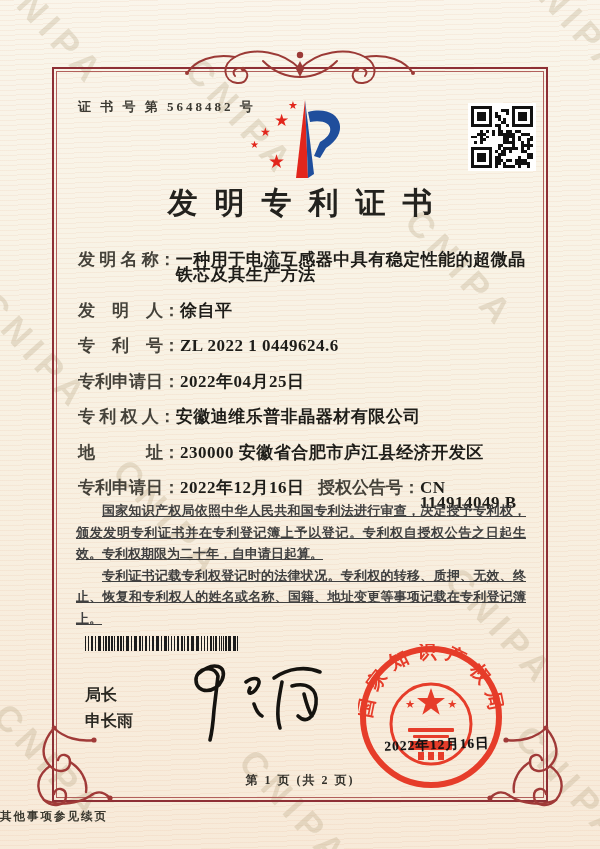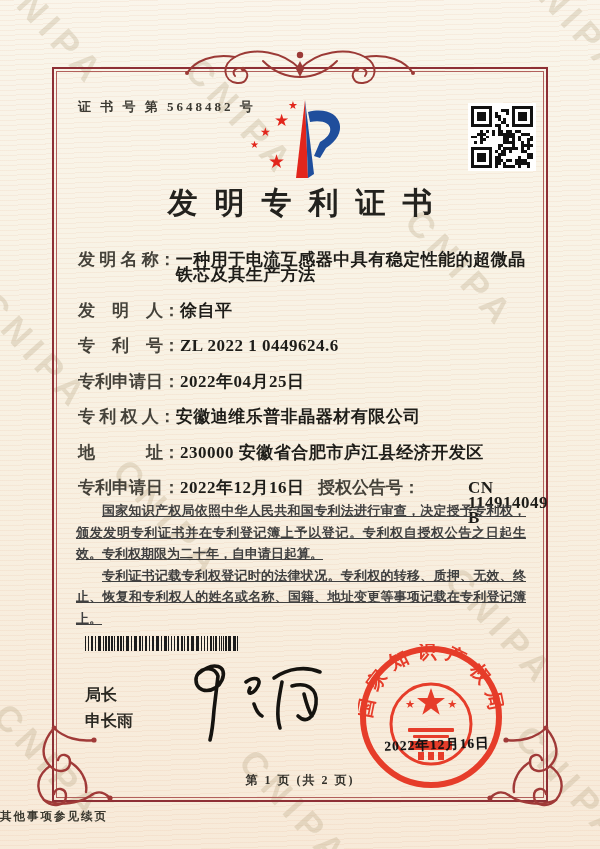--- a/index.html
+++ b/index.html
@@ -51,21 +51,21 @@
     text-align:center;font-size:30px;font-weight:bold;color:#23221e;
     letter-spacing:17px;text-indent:17px;
   }
   
   .fields{position:absolute;left:78px;top:252px;width:448px;font-size:17px;}
   .field-row{display:flex;margin-bottom:20.5px;line-height:15px;}
   .field-label{flex:0 0 96px;font-weight:bold;color:#45423a;white-space:nowrap;}
   .field-value{font-weight:bold;color:#1e1d19;letter-spacing:0.5px;}
   .grant-row{display:flex;}
   .grant-left{flex:0 0 240px;display:flex;}
-  .grant-right{display:flex;gap:48px;}
+  .grant-right{display:flex;}
   
   .body-text{
     position:absolute;left:76px;top:500px;width:450px;
     font-size:13px;line-height:21.5px;font-weight:600;color:#404040;
     text-align:justify;
     text-decoration:underline;
   }
   .body-text p{margin:0;text-indent:2em;}
   
   .barcode{position:absolute;left:85px;top:636px;width:156px;height:15px;}

